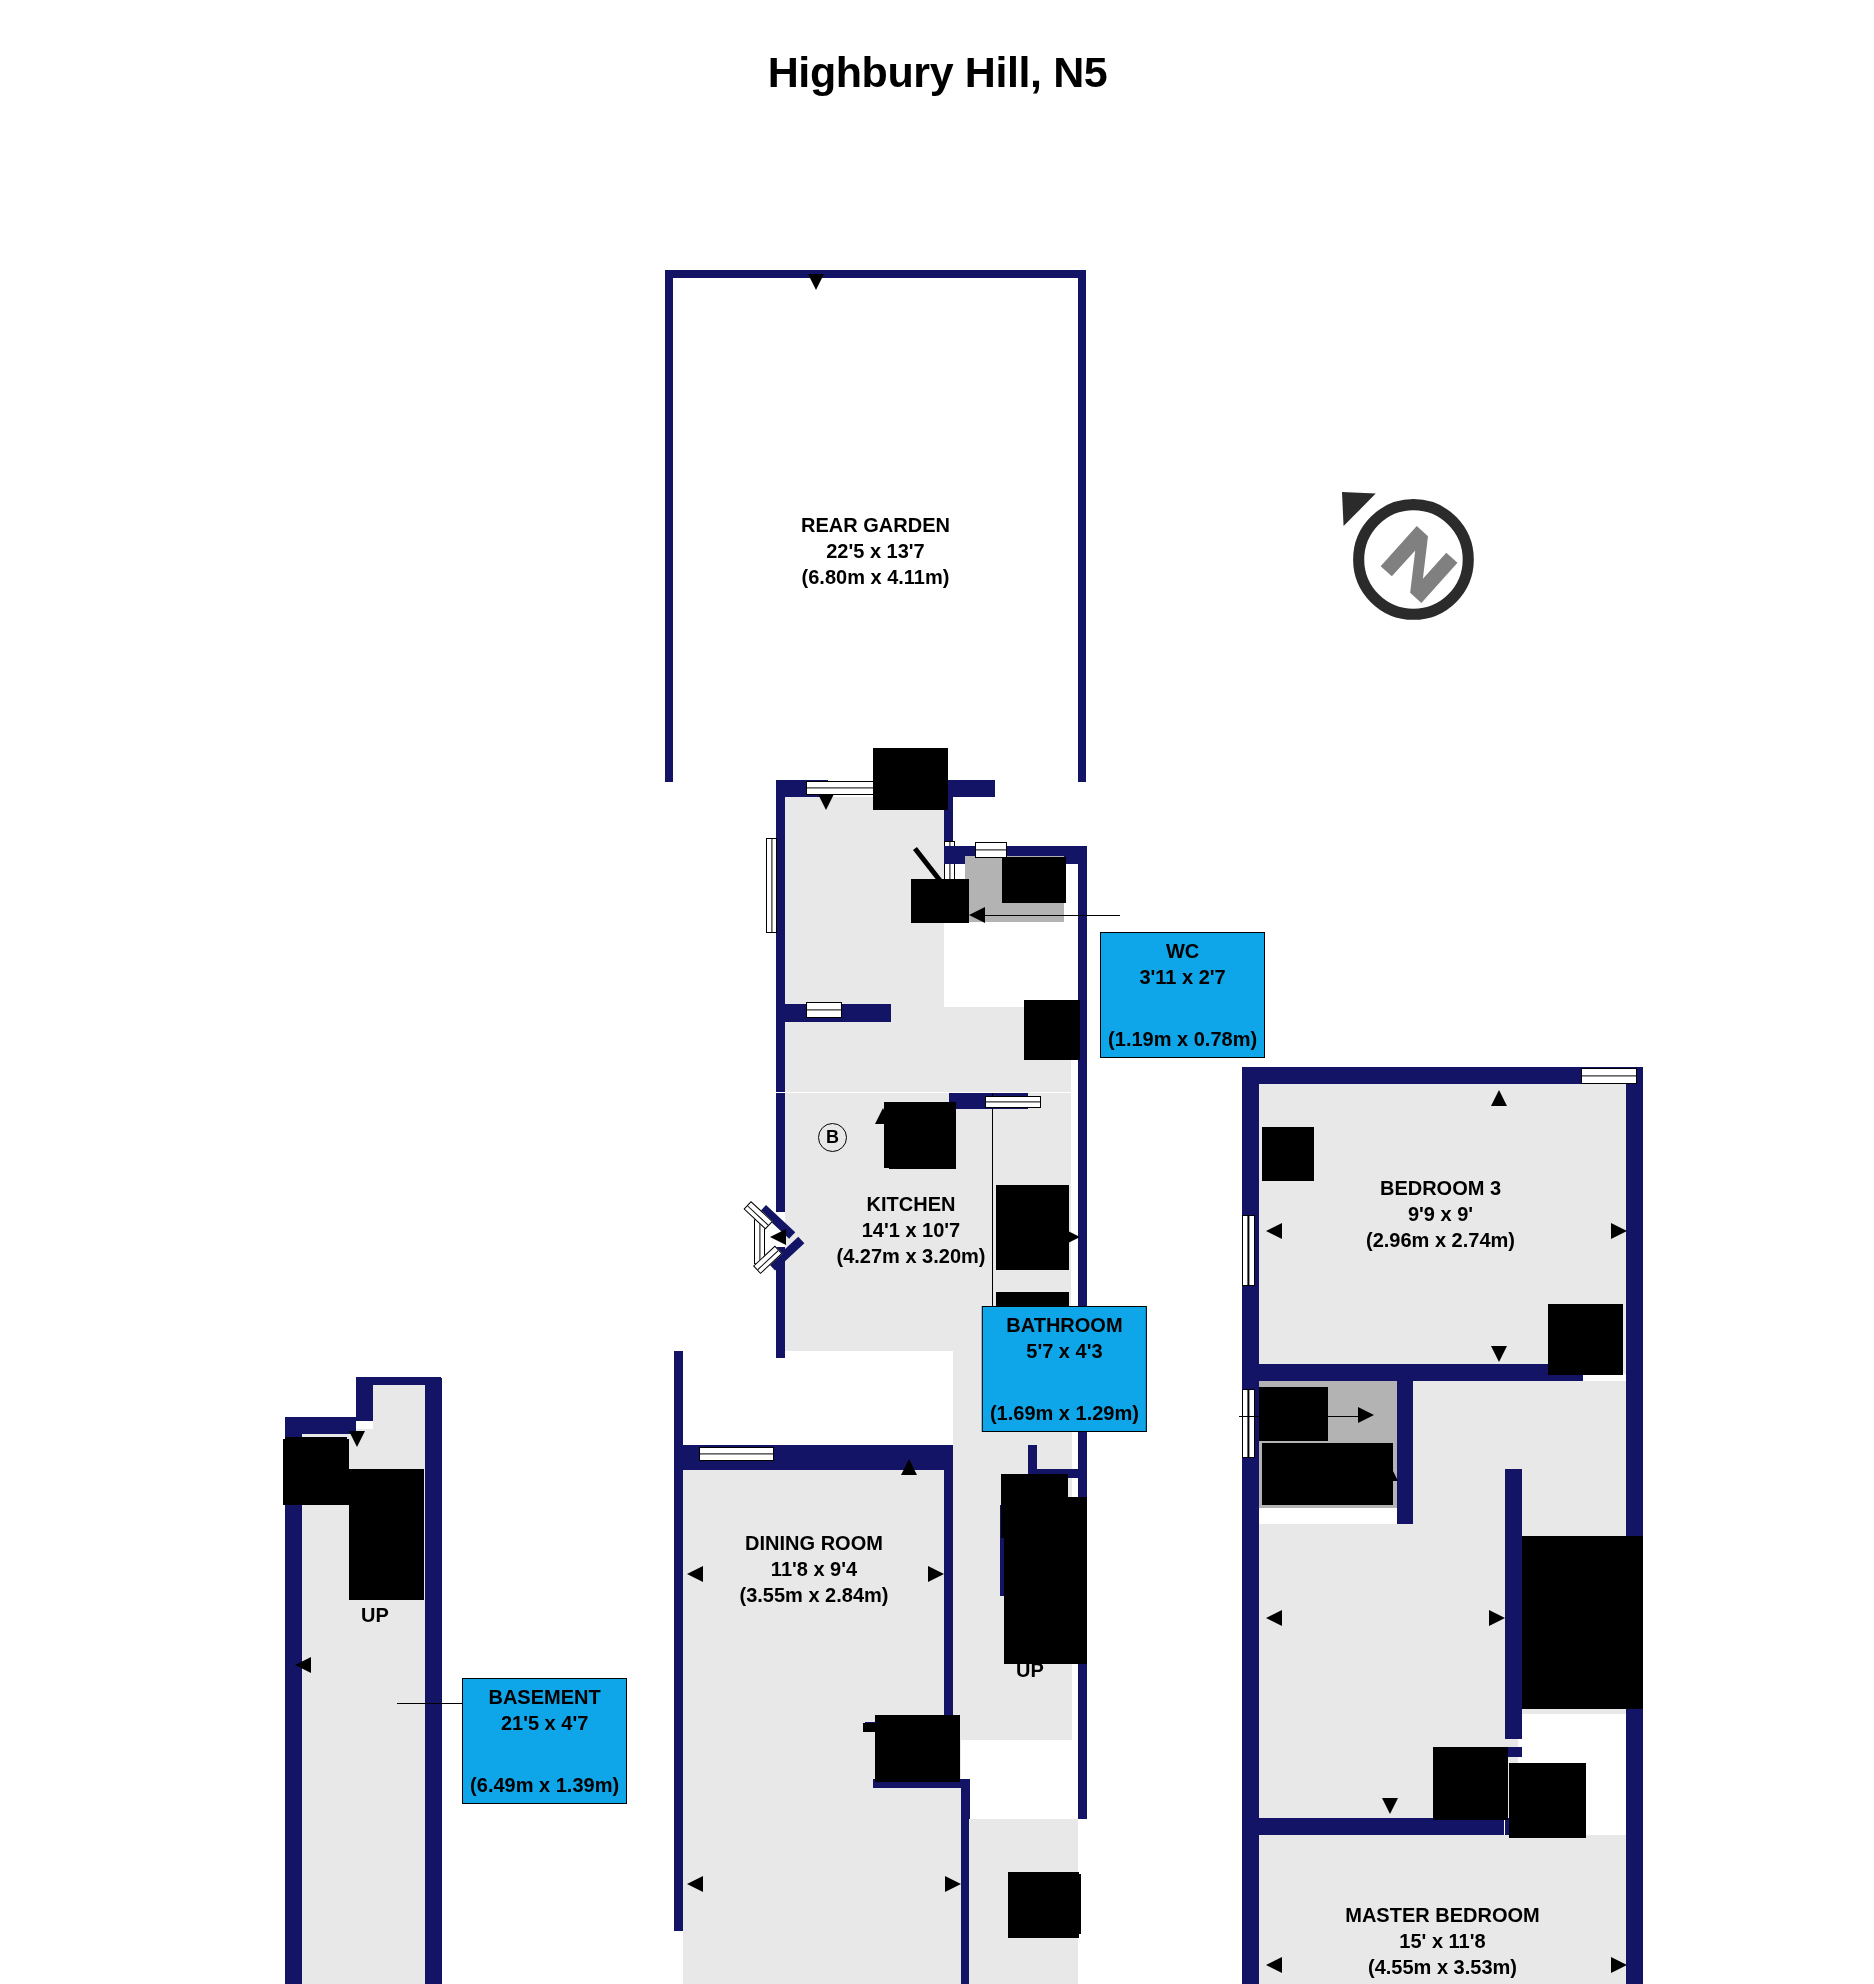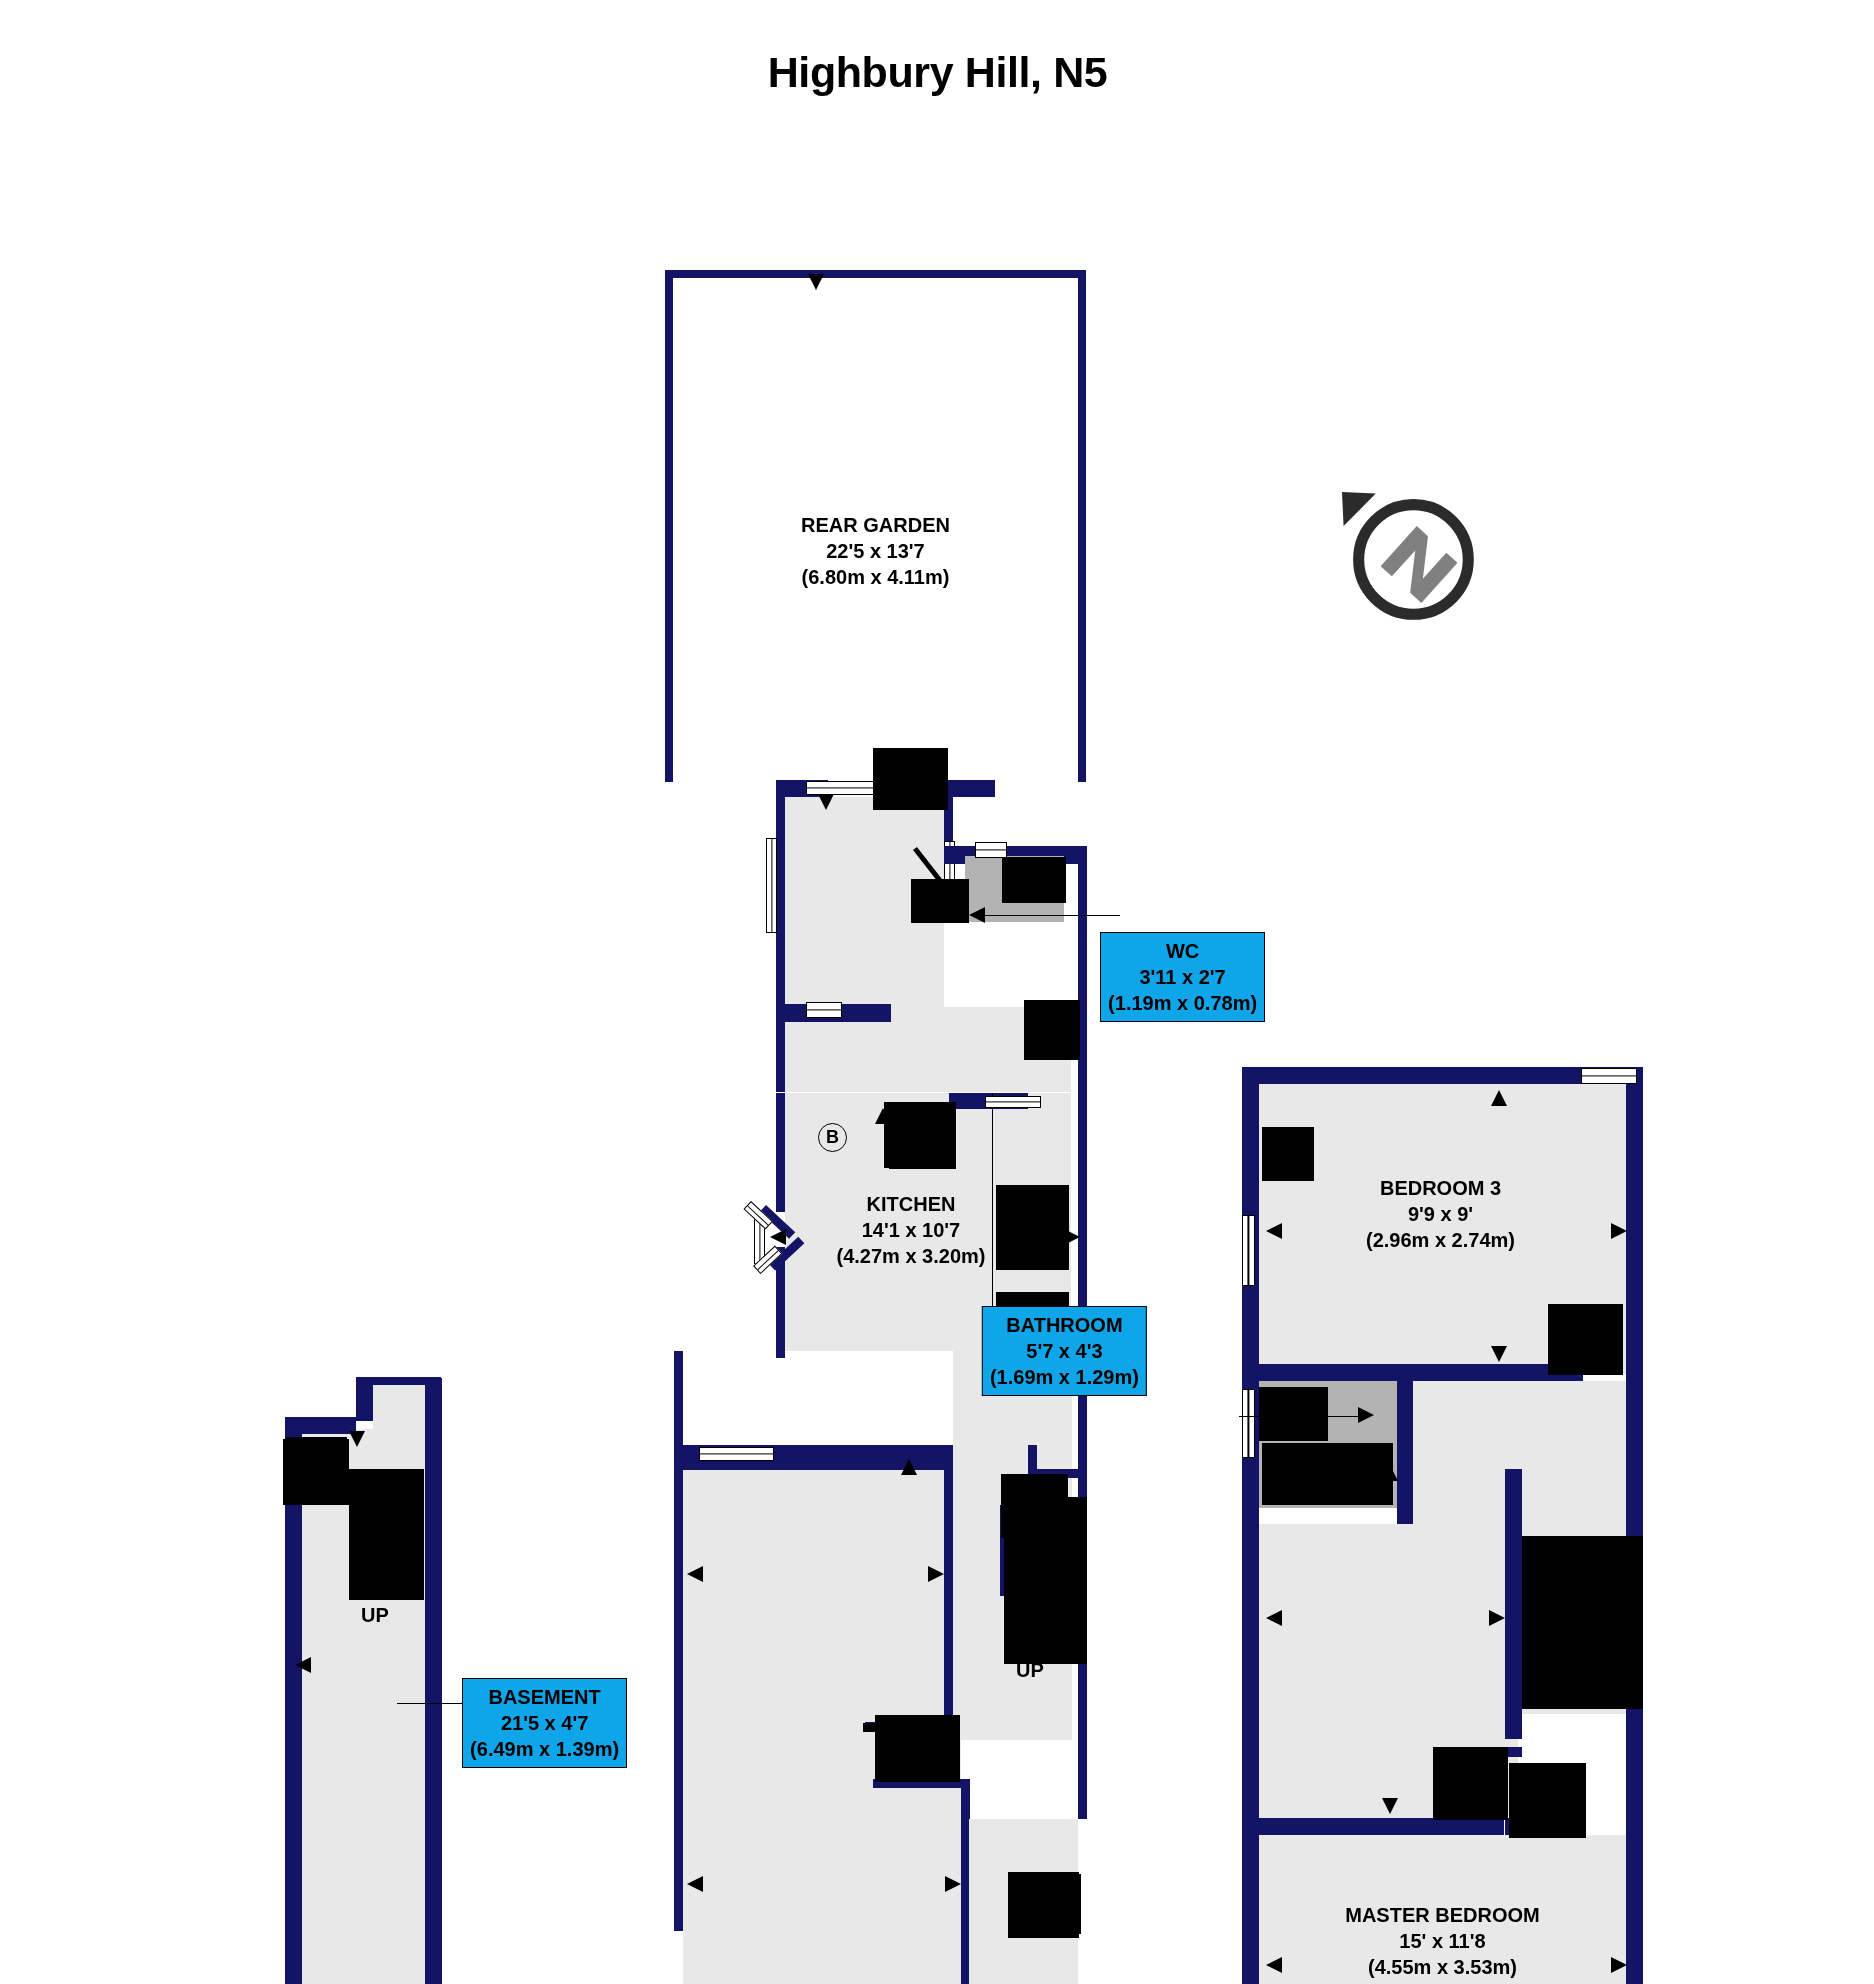--- a/index.html
+++ b/index.html
@@ -82,21 +82,21 @@
     background: #0ea5e9;
     text-align: center;
     color: #000;
     font-weight: bold;
     line-height: 1.30;
     padding: 4.8px 7.1px;
     white-space: nowrap;
   }
   .callout .nm { font-size: 20px; }
   .callout .ft { font-size: 20px; }
-  .callout .mt { font-size: 20px; }
+  .callout .mt { font-size: 20px; margin-top: 36px; }
   .leader { position: absolute; background: #000; height: 1.2px; }
 
   
   .updown {
     position: absolute;
     font-weight: bold;
     font-size: 20px;
     color: #000;
     white-space: nowrap;
   }
@@ -293,20 +293,25 @@
   <div class="window" style="left:699px; top:1447px; width:75px; height:14.3px;"></div>
   <div class="ah ah-u" style="left:901px; top:1459px;"></div>
   <div class="ah ah-l" style="left:687px; top:1566px;"></div>
   <div class="ah ah-r" style="left:928px; top:1566px;"></div>
   <div class="ah ah-d" style="left:901px; top:1725px;"></div>
 
   <svg class="thin" style="left:863px; top:1723px; width:81px; height:75px;" viewBox="0 0 205 190" width="81" height="75">
     <path d="M4 0 A190 188 0 0 1 196 182" fill="none" stroke="#000" stroke-width="3"></path>
   </svg>
 
+  <div class="room-label" style="left:683px; top:1530px; width:262px;">
+    <div class="nm">DINING ROOM</div>
+    <div class="ft">11'8 x 9'4</div>
+    <div class="mt">(3.55m x 2.84m)</div>
+  </div>
 
   <div class="floor" style="left:683px; top:1732px; width:278px; height:282px;"></div>
   <div class="wall" style="left:961px; top:1779px; width:8.7px; height:246px;"></div>
   <div class="wall" style="left:873px; top:1779px; width:96px; height:8.7px;"></div>
 
   <div class="ah ah-l" style="left:687px; top:1876px;"></div>
   <div class="ah ah-r" style="left:945px; top:1876px;"></div>
 
   <svg class="thin" style="left:875px; top:1715px; width:85px; height:67px;" viewBox="0 0 215 170" width="85" height="67">
     <path d="M0 165 A195 165 0 0 1 206 4" fill="none" stroke="#000" stroke-width="3"></path>

